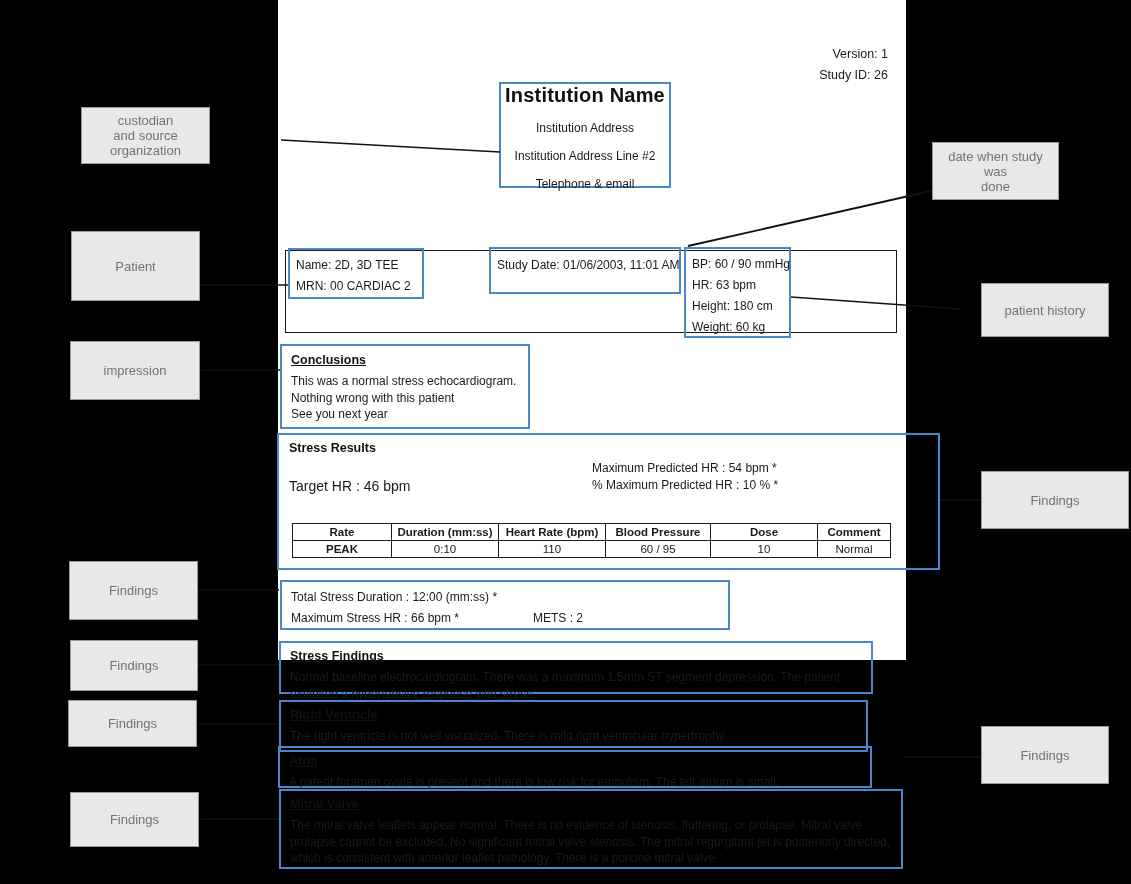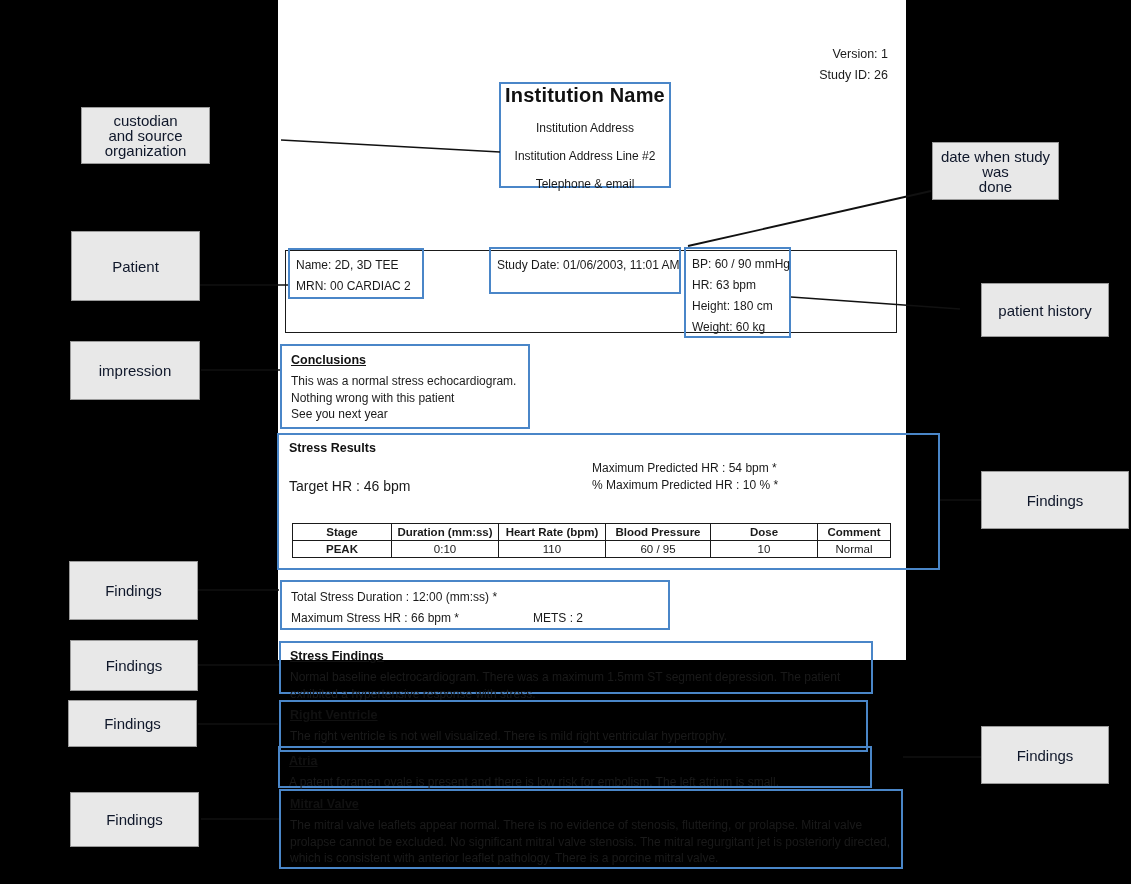--- a/index.html
+++ b/index.html
@@ -19,22 +19,22 @@
     left: 278px; top: 0px;
     width: 628px; height: 660px;
     background: #ffffff;
   }
 
   
   .callout {
     position: absolute;
     background: #e8e8e8;
     border: 1px solid #9a9a9a;
-    color: #0f172a;
-    font-size: 15px;
+    color: #737373;
+    font-size: 13px;
     line-height: 15px;
     display: flex;
     align-items: center;
     justify-content: center;
     text-align: center;
     box-sizing: border-box;
     padding: 2px 4px;
     white-space: pre-line;
   }
 
@@ -110,21 +110,21 @@
     font-size: 11.5px;
     text-align: center;
     padding: 2px 3px;
     color: #1a1a1a;
     font-weight: normal;
   }
   #stage-table th { font-weight: bold; }
   #stage-table td.stagecell { font-weight: bold; }
 
   
-  #totals-box { left: 280px; top: 580px; width: 390px; height: 50px; padding: 5px 9px; }
+  #totals-box { left: 280px; top: 580px; width: 450px; height: 50px; padding: 5px 9px; }
   #totals-box .row { font-size: 12px; line-height: 21px; color: #1a1a1a; position: relative; }
   #mets { position: absolute; left: 242px; top: 0; }
 
   
   #stress-findings-box { left: 279px; top: 641px; width: 594px; height: 53px; padding: 6px 9px; }
   #rv-box            { left: 279px; top: 700px; width: 589px; height: 52px; padding: 6px 9px; }
   #atria-box         { left: 278px; top: 746px; width: 594px; height: 42px; padding: 6px 9px; }
   #mv-box            { left: 279px; top: 789px; width: 624px; height: 80px; padding: 6px 9px; }
 </style>
 </head>
@@ -180,21 +180,21 @@
 <div id="stress-title">Stress Results</div>
 <div id="stress-left">Target HR :  46 bpm</div>
 <div id="stress-right">
   <div>Maximum Predicted HR :  54 bpm *</div>
   <div>% Maximum Predicted HR :  10 % *</div>
 </div>
 
 <table id="stage-table">
   <tbody>
       <tr>
-    <th style="width:92px">Stage</th>
+    <th style="width:92px">Rate</th>
     <th style="width:100px">Duration (mm:ss)</th>
     <th style="width:100px">Heart Rate (bpm)</th>
     <th style="width:98px">Blood Pressure</th>
     <th style="width:100px">Dose</th>
     <th>Comment</th>
   </tr>
   <tr>
     <td class="stagecell">PEAK</td>
     <td>0:10</td>
     <td>110</td>

